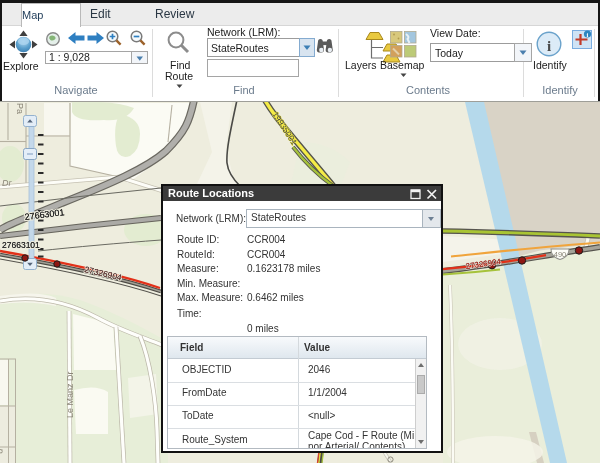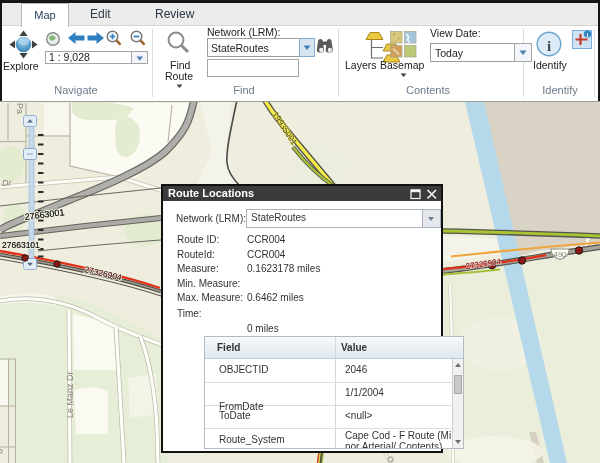--- a/index.html
+++ b/index.html
@@ -5,38 +5,38 @@
   html,body{margin:0;padding:0;}
   #page{position:relative;width:600px;height:463px;overflow:hidden;
     font-family:"Liberation Sans",sans-serif;background:#fff;}
   .abs{position:absolute;}
   #ribbon{position:absolute;left:0;top:0;width:600px;height:102px;background:#fff;}
   #topbar{position:absolute;left:0;top:0;width:600px;height:3px;background:#161616;}
   #lbar{position:absolute;left:0;top:0;width:2px;height:102px;background:#161616;}
   #rbar{position:absolute;left:598px;top:0;width:2px;height:102px;background:#161616;}
   #tabrow{position:absolute;left:2px;top:3px;width:596px;height:23px;background:#ececec;
     border-bottom:1px solid #d6d6d6;box-sizing:border-box;}
-  #maptab{position:absolute;left:21px;top:3px;width:48px;height:24px;background:#fff;
+  #maptab{position:absolute;left:21px;top:3px;width:60px;height:24px;background:#fff;
     border:1px solid #b9b9b9;border-bottom:none;box-sizing:border-box;
-    font-size:11px;color:#1d3a57;text-align:center;line-height:22px;}
+    font-size:11px;color:#1d3a57;text-align:left;line-height:22px;}
   .tabtxt{position:absolute;top:3px;height:23px;line-height:23px;font-size:12px;color:#2a3744;}
   #dlg{position:absolute;left:161px;top:184px;width:282px;height:269px;
     border:2px solid #111;box-sizing:border-box;background:#fff;font-size:10px;color:#333;}
   #dlgtitle{position:absolute;left:0;top:0;width:278px;height:15px;background:#3b3b3b;
     color:#fff;font-weight:bold;font-size:11px;line-height:15px;padding-left:5px;box-sizing:border-box;}
   #dlgbody{position:absolute;left:0;top:15px;width:278px;height:250px;background:#fff;}
   .lbl{position:absolute;white-space:nowrap;}
   .combo{position:absolute;height:19px;background:#fff;border:1px solid #a9b4be;box-sizing:border-box;}
   .combo .txt{position:absolute;left:4px;top:2px;white-space:nowrap;}
   .combo .btn{position:absolute;right:0;top:0;bottom:0;width:17px;background:#e4e8ec;
     border-left:1px solid #a9b4be;}
   .combo .btn:after{content:"";position:absolute;left:4.5px;top:7px;width:0;height:0;
     border-left:3.5px solid transparent;border-right:3.5px solid transparent;border-top:4.5px solid #6e8094;}
   #tbl{position:absolute;left:4px;top:135px;width:260px;height:113px;
-    border:1px solid #b3bac1;box-sizing:border-box;background:#fff;overflow:hidden;margin-left:37px;}
+    border:1px solid #b3bac1;box-sizing:border-box;background:#fff;overflow:hidden;}
   #tblhead{position:absolute;left:0;top:0;width:258px;height:22px;
     background:linear-gradient(#f8fafc,#dfe7ee);border-bottom:1px solid #c3cbd3;box-sizing:border-box;
     font-weight:bold;}
   .rowline{position:absolute;left:0;width:247px;height:1px;background:#dadee2;}
   #sbar{position:absolute;right:0;top:22px;width:11px;bottom:0;background:#f1f1f1;
     border-left:1px solid #cecece;box-sizing:border-box;}
   .sarr{position:absolute;left:2px;width:6px;height:0;border-left:3px solid transparent;
     border-right:3px solid transparent;box-sizing:border-box;}
 </style>
 </head>
@@ -354,21 +354,21 @@
         <div id="tblhead">
           <span class="lbl" style="left:12px;top:5px;">Field</span>
           <span class="lbl" style="left:136px;top:5px;">Value</span>
         </div>
         <div style="position:absolute;left:130px;top:0;width:1px;height:113px;background:#d4d9dd;"></div>
         <div class="rowline" style="top:45px;"></div>
         <div class="rowline" style="top:68px;"></div>
         <div class="rowline" style="top:91px;"></div>
         <span class="lbl" style="left:14px;top:27px;">OBJECTID</span>
         <span class="lbl" style="left:140px;top:27px;">2046</span>
-        <span class="lbl" style="left:14px;top:64px;">FromDate</span>
+        <span class="lbl" style="left:14px;top:50px;">FromDate</span>
         <span class="lbl" style="left:140px;top:50px;">1/1/2004</span>
         <span class="lbl" style="left:14px;top:73px;">ToDate</span>
         <span class="lbl" style="left:140px;top:73px;">&lt;null&gt;</span>
         <span class="lbl" style="left:14px;top:97px;">Route_System</span>
         <span class="lbl" style="left:140px;top:93px;">Cape Cod - F Route (Mi</span>
         <span class="lbl" style="left:140px;top:103.5px;">nor Arterial/ Contents)</span>
         <div id="sbar">
           <div class="sarr" style="top:4px;border-bottom:4px solid #6e6e6e;"></div>
           <div style="position:absolute;left:1px;top:16px;width:8px;height:19px;background:#c9c9c9;border:1px solid #ababab;box-sizing:border-box;"></div>
           <div class="sarr" style="bottom:4px;border-top:4px solid #6e6e6e;"></div>

